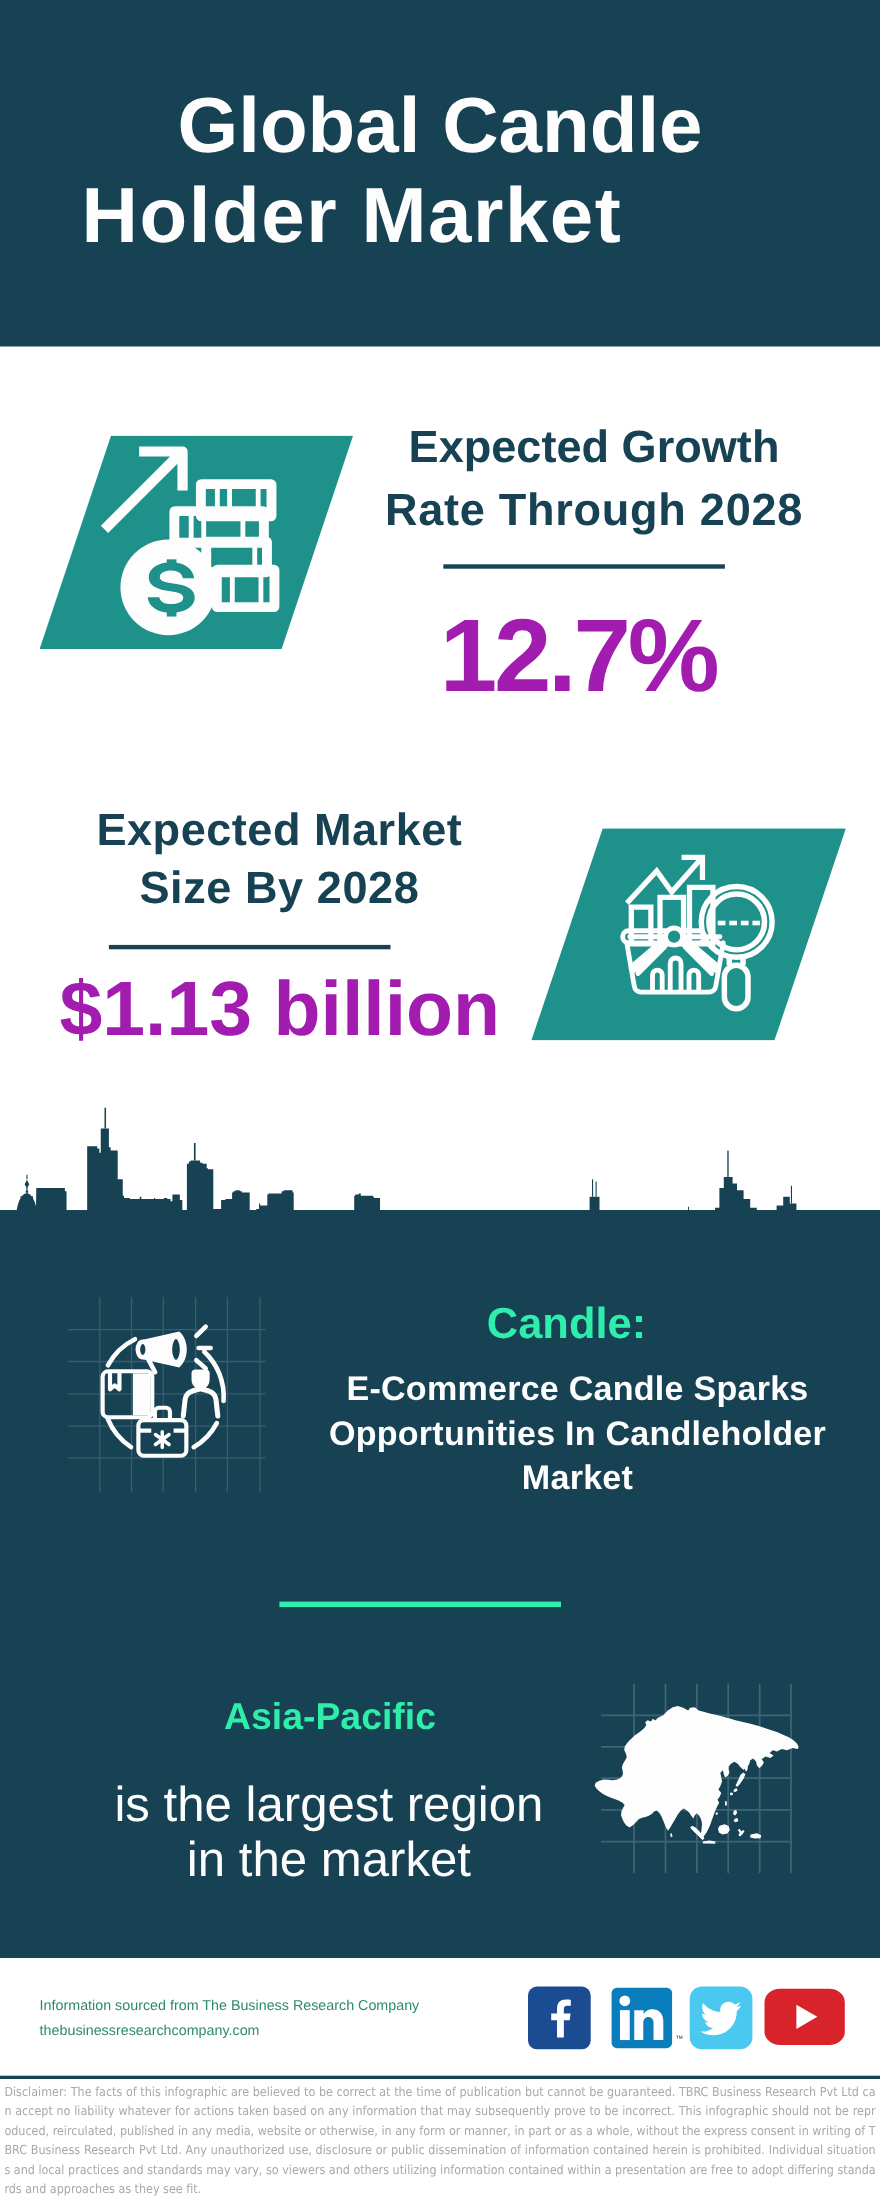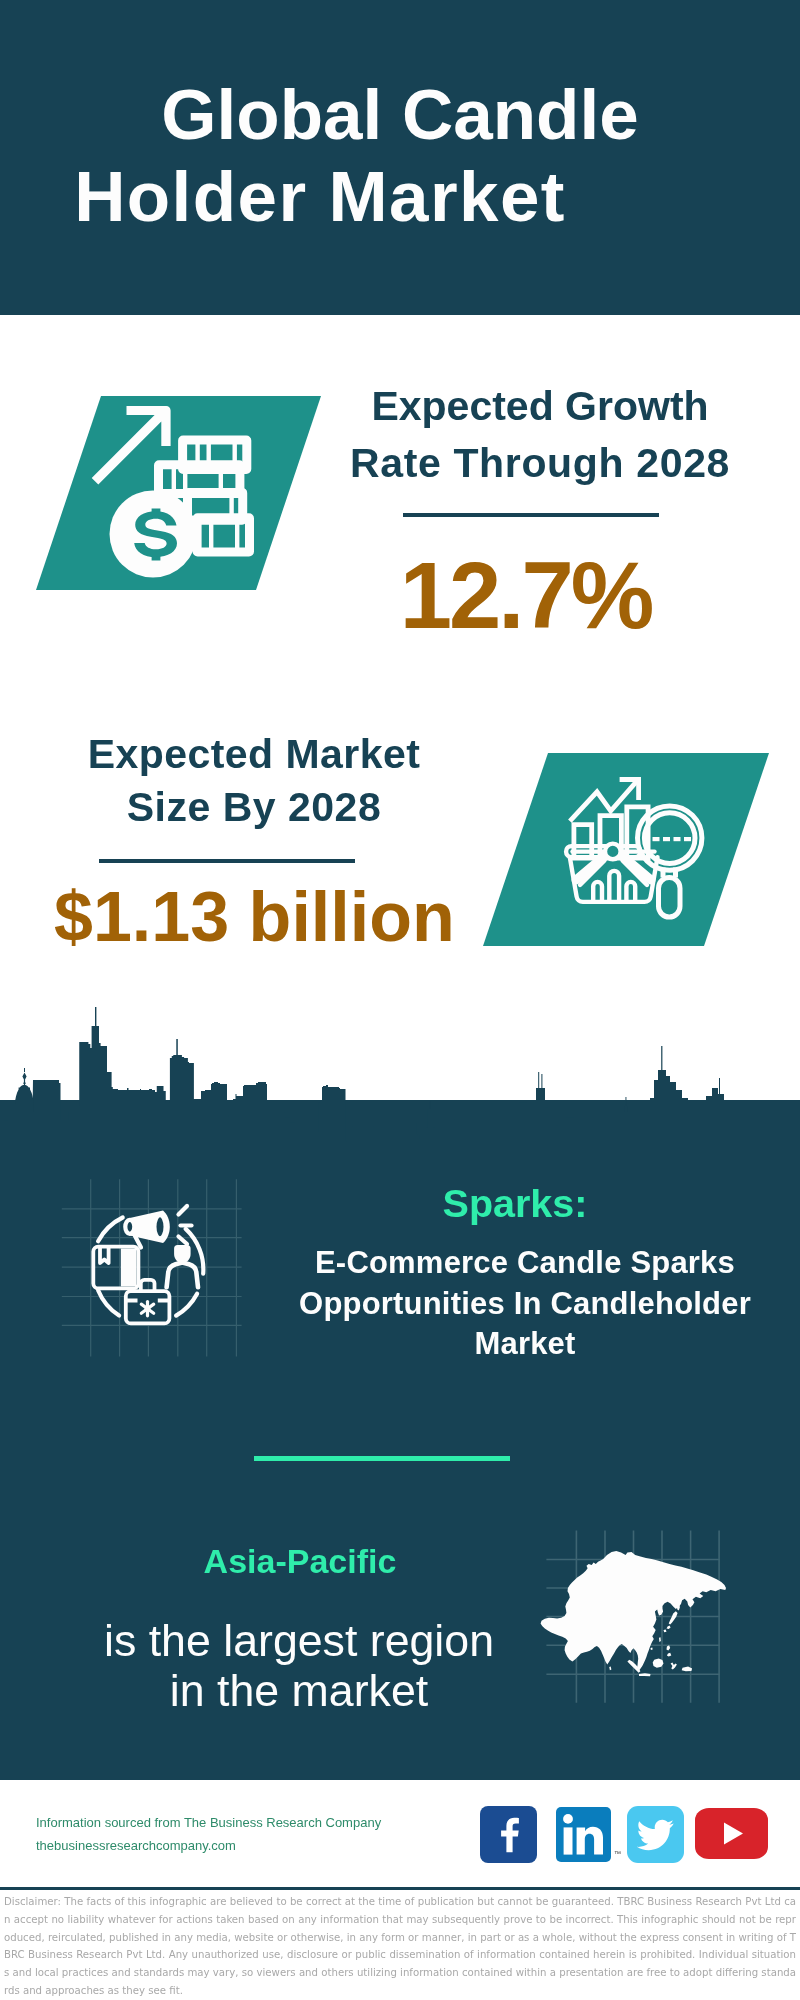--- a/index.html
+++ b/index.html
@@ -16,21 +16,21 @@
   .hdr-title .l2{position:absolute;left:0;top:157px;width:640px;letter-spacing:1.4px;}
 
   
   .plg{position:absolute;overflow:hidden;}
   .plg .shape{position:absolute;left:0;top:0;width:100%;height:100%;}
 
   .stat-head{position:absolute;color:#174254;font-weight:bold;font-size:41px;
              line-height:46px;text-align:center;white-space:nowrap;}
   .stat-head > div{position:absolute;left:0;width:100%;}
   .rule{position:absolute;background:#174254;height:4px;}
-  .bignum{position:absolute;color:#a16207;font-weight:bold;text-align:center;white-space:nowrap;}
+  .bignum{position:absolute;color:#a21caf;font-weight:bold;text-align:center;white-space:nowrap;}
 
   
   .dark-band{position:absolute;left:0;top:1100px;width:800px;height:680px;background:#174254;}
   .skyline{position:absolute;left:0;top:1000px;width:800px;height:150px;display:block;}
 
   .driver-label{position:absolute;color:#2FEDAB;font-weight:bold;font-size:39.5px;
                 line-height:41px;text-align:center;white-space:nowrap;}
   .driver-text{position:absolute;color:#fdfdfd;font-weight:bold;font-size:31px;
                line-height:40.5px;text-align:center;white-space:nowrap;letter-spacing:0.2px;}
   .mint-rule{position:absolute;background:#2FEDAB;height:5px;}
@@ -204,21 +204,21 @@
       <path d="M75.8,130.5 L87.5,130.5 M107.8,130.5 L119.4,130.5" fill="none" stroke="#fdfdfd" stroke-width="3.8"></path>
       <g stroke="#fdfdfd" stroke-width="3.2" stroke-linecap="round" fill="none">
         <path d="M97.5,131.5 L97.5,145.8"></path>
         <path d="M91.3,134.1 L103.7,143.2"></path>
         <path d="M103.7,134.1 L91.3,143.2"></path>
       </g>
       <circle cx="97.5" cy="138.6" r="2.9" fill="#fdfdfd"></circle>
     </g>
   </svg>
 
-  <div class="driver-label" style="left:315px;top:1183px;width:400px;">Sparks:</div>
+  <div class="driver-label" style="left:315px;top:1183px;width:400px;">Candle:</div>
   <div class="driver-text" style="left:265px;top:1243px;width:520px;">
     <div>E-Commerce Candle Sparks</div>
     <div>Opportunities In Candleholder</div>
     <div>Market</div>
   </div>
   <div class="mint-rule" style="left:254px;top:1456px;width:256px;"></div>
 
   <svg style="position:absolute;left:520px;top:1500px;width:240px;height:240px;" viewBox="0 0 240 240">
     <g stroke="#3E6573" stroke-width="1.6">
       <path d="M56.4,30.6 L56.4,202.7 M85,30.6 L85,202.7 M113.5,30.6 L113.5,202.7 M142,30.6 L142,202.7 M170.6,30.6 L170.6,202.7 M199.1,30.6 L199.1,202.7"></path>

